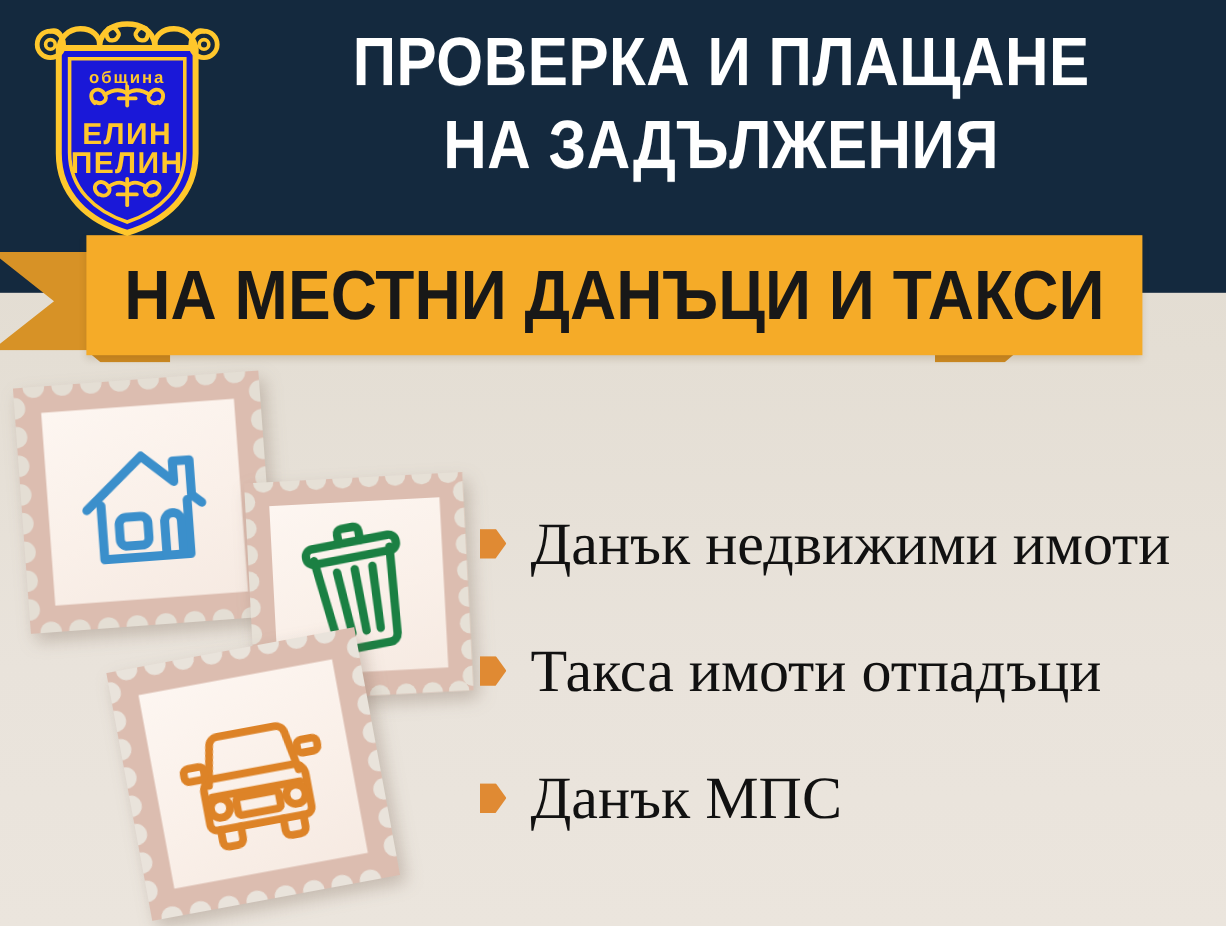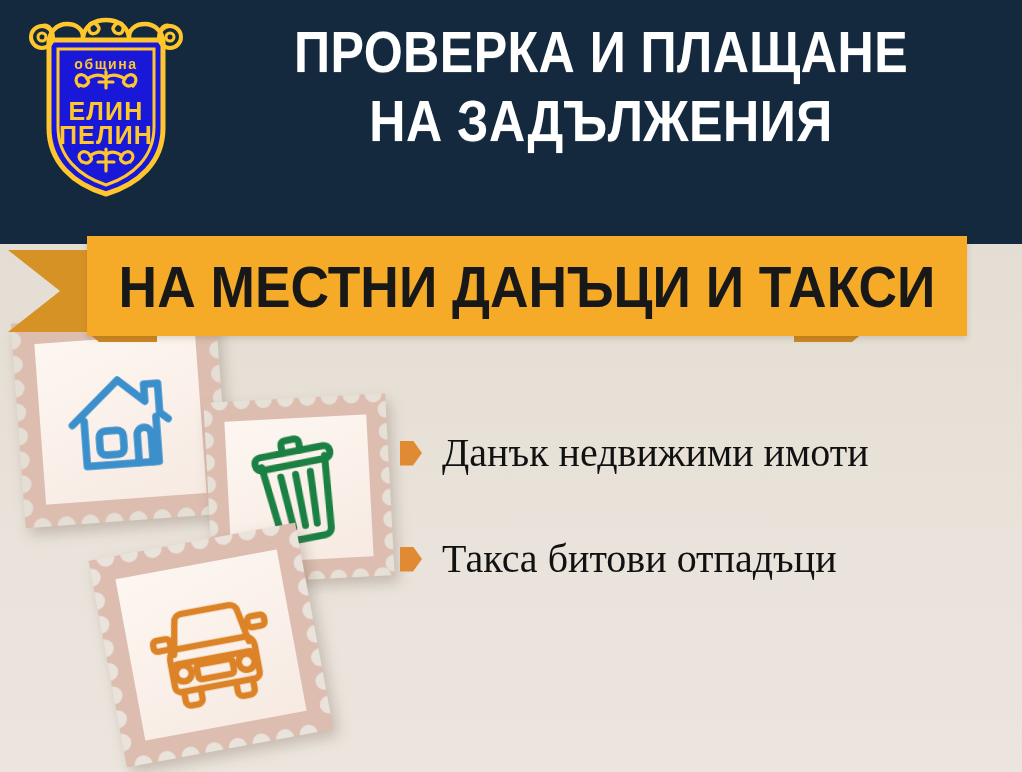--- a/index.html
+++ b/index.html
@@ -37,21 +37,21 @@
     text-shadow:0 1px 0 rgba(255,255,255,.10);
   }
 
   
   .crest{
     position:absolute;left:27px;top:16px;width:158px;height:182px;z-index:6;
   }
   .crest svg{display:block;width:158px;height:182px;}
 
   
-  .ribbon{position:absolute;left:16px;top:196px;width:919px;height:110px;z-index:5;margin-top:40px;}
+  .ribbon{position:absolute;left:1px;top:196px;width:919px;height:110px;z-index:5;}
   .ribbon-tail{
     position:absolute;top:14px;height:82px;width:190px;
     background:#D79226;
   }
   .ribbon-tail.left{
     left:-8px;
     clip-path:polygon(0 0,190px 0,190px 82px,0 82px,52px 41px);
   }
   .ribbon-tail.right{
     right:-8px;
@@ -112,21 +112,21 @@
     height:58px;margin-bottom:48px;
   }
   .list-item:last-child{margin-bottom:0;}
   .bullet{
     flex:0 0 auto;width:22px;height:25px;margin-right:20px;
     background:#E08A33;
     clip-path:polygon(0 0,13px 0,22px 12.5px,13px 25px,0 25px);
   }
   .list-label{
     font-family:"Liberation Serif","DejaVu Serif",serif;
-    font-size:40px;
+    font-size:50px;
     font-weight:400;
     color:#111111;
     line-height:1;
     white-space:nowrap;
   }
 </style>
 </head>
 <body>
 
 <div id="poster">
@@ -349,17 +349,21 @@
     </svg>
   </div>
 
   <div class="list">
     <div class="list-item">
       <span class="bullet"></span>
       <span class="list-label">Данък недвижими имоти</span>
     </div>
     <div class="list-item">
       <span class="bullet"></span>
-      <span class="list-label">Такса битови отпадъци</span>
+      <span class="list-label">Такса имоти отпадъци</span>
     </div>
+    <div class="list-item">
+      <span class="bullet"></span>
+      <span class="list-label">Данък МПС</span>
+    </div>
   </div>
 
 </div>
 
 </body></html>

